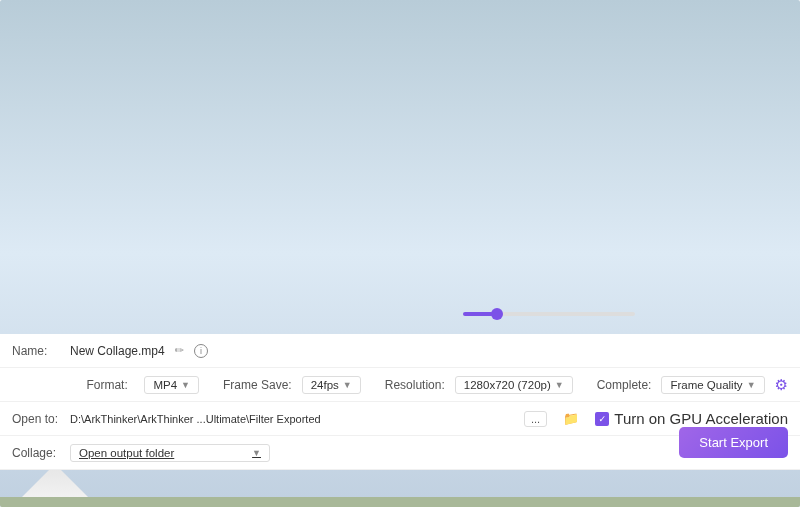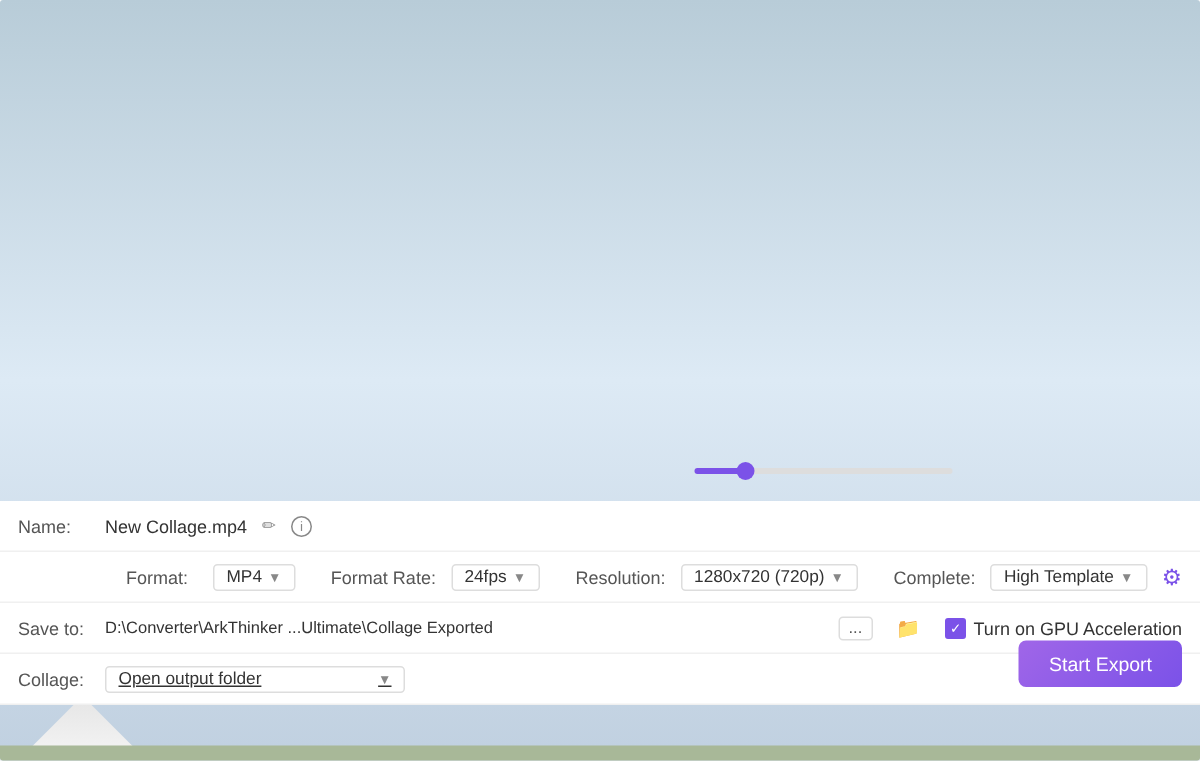--- a/index.html
+++ b/index.html
@@ -596,50 +596,50 @@
     <div class="name-info-icon">i</div>
   </div>
 
   <div class="settings-row" style="padding:0 12px;justify-content:flex-end;">
     <span class="settings-label">Format:</span>
     <div class="dropdown-btn">
       <span>MP4</span>
       <span class="dropdown-arrow">▼</span>
     </div>
     <span class="separator"></span>
-    <span class="settings-label">Format Rate:</span>
+    <span class="settings-label">Frame Save:</span>
     <div class="dropdown-btn">
       <span>24fps</span>
       <span class="dropdown-arrow">▼</span>
     </div>
     <span class="separator"></span>
     <span class="settings-label">Resolution:</span>
     <div class="dropdown-btn">
       <span>1280x720 (720p)</span>
       <span class="dropdown-arrow">▼</span>
     </div>
     <span class="separator"></span>
     <span class="settings-label">Complete:</span>
     <div class="dropdown-btn">
-      <span>High Template</span>
+      <span>Frame Quality</span>
       <span class="dropdown-arrow">▼</span>
     </div>
     <span class="gear-icon">⚙</span>
   </div>
 
   <div class="settings-row" style="padding:0 12px;">
-    <span class="settings-label">Save to:</span>
-    <span class="folder-path">D:\Converter\ArkThinker ...Ultimate\Collage Exported</span>
+    <span class="settings-label">Open to:</span>
+    <span class="folder-path">D:\ArkThinker\ArkThinker ...Ultimate\Filter Exported</span>
     <div class="more-btn">...</div>
     <span class="folder-btn">📁</span>
     <div class="checkbox-area">
       <div class="checkbox-gpu">
         <span class="checkmark">✓</span>
       </div>
-      <span style="color:#333;font-size:12px;">Turn on GPU Acceleration</span>
+      <span style="color:#333;font-size:15px;">Turn on GPU Acceleration</span>
     </div>
   </div>
 
   <div class="settings-row" style="padding:0 12px;">
     <span class="settings-label">Collage:</span>
     <div class="dropdown-btn" style="min-width:200px;text-decoration:underline;">
       <span>Open output folder</span>
       <span class="dropdown-arrow" style="margin-left:auto;">▼</span>
     </div>
   </div>

